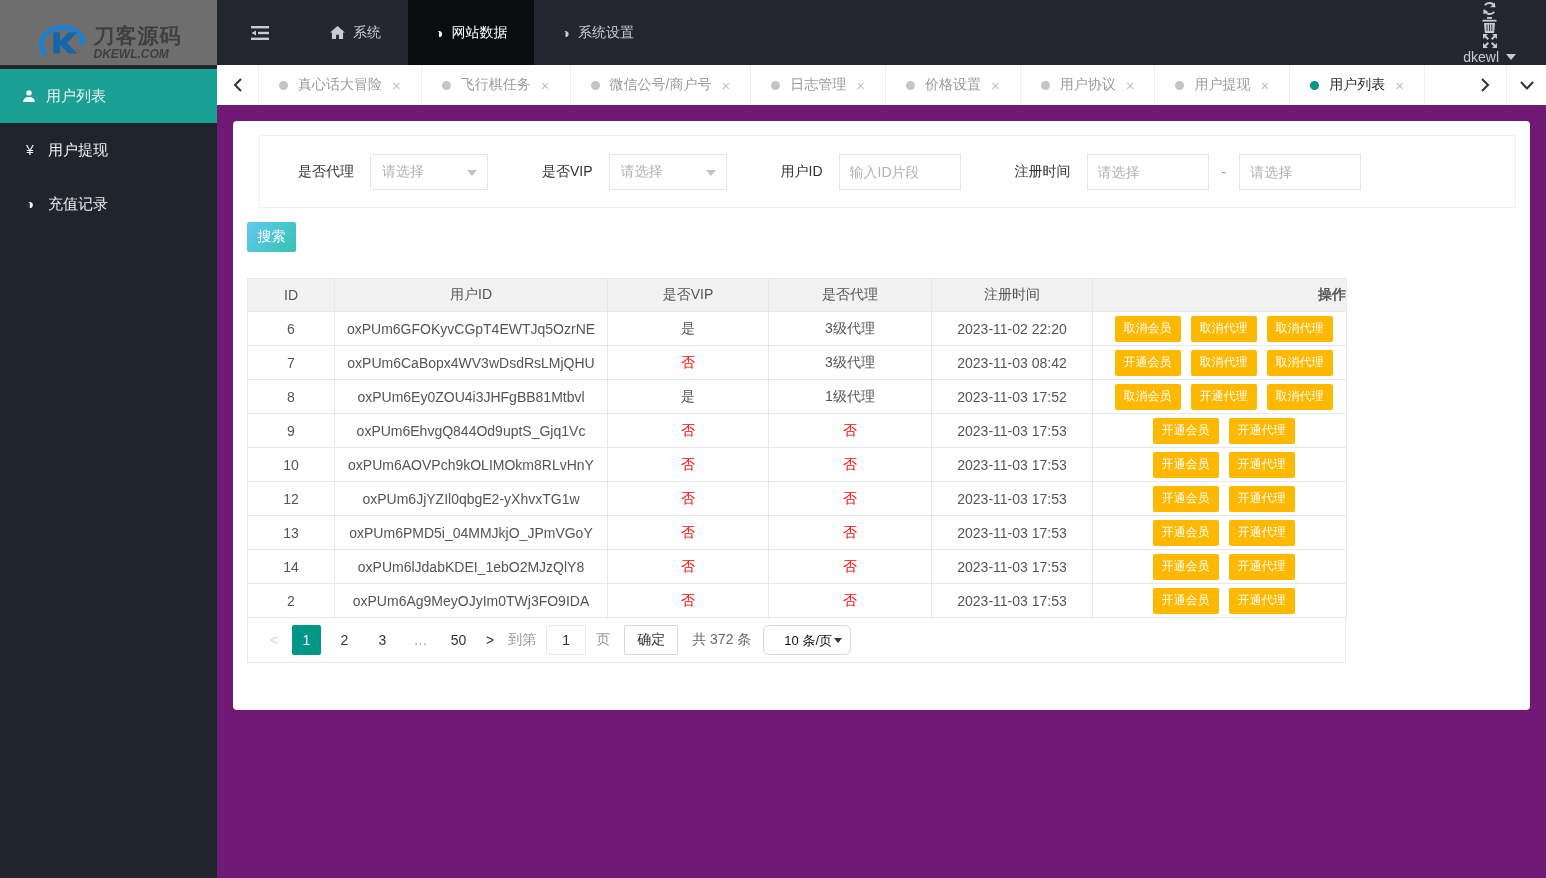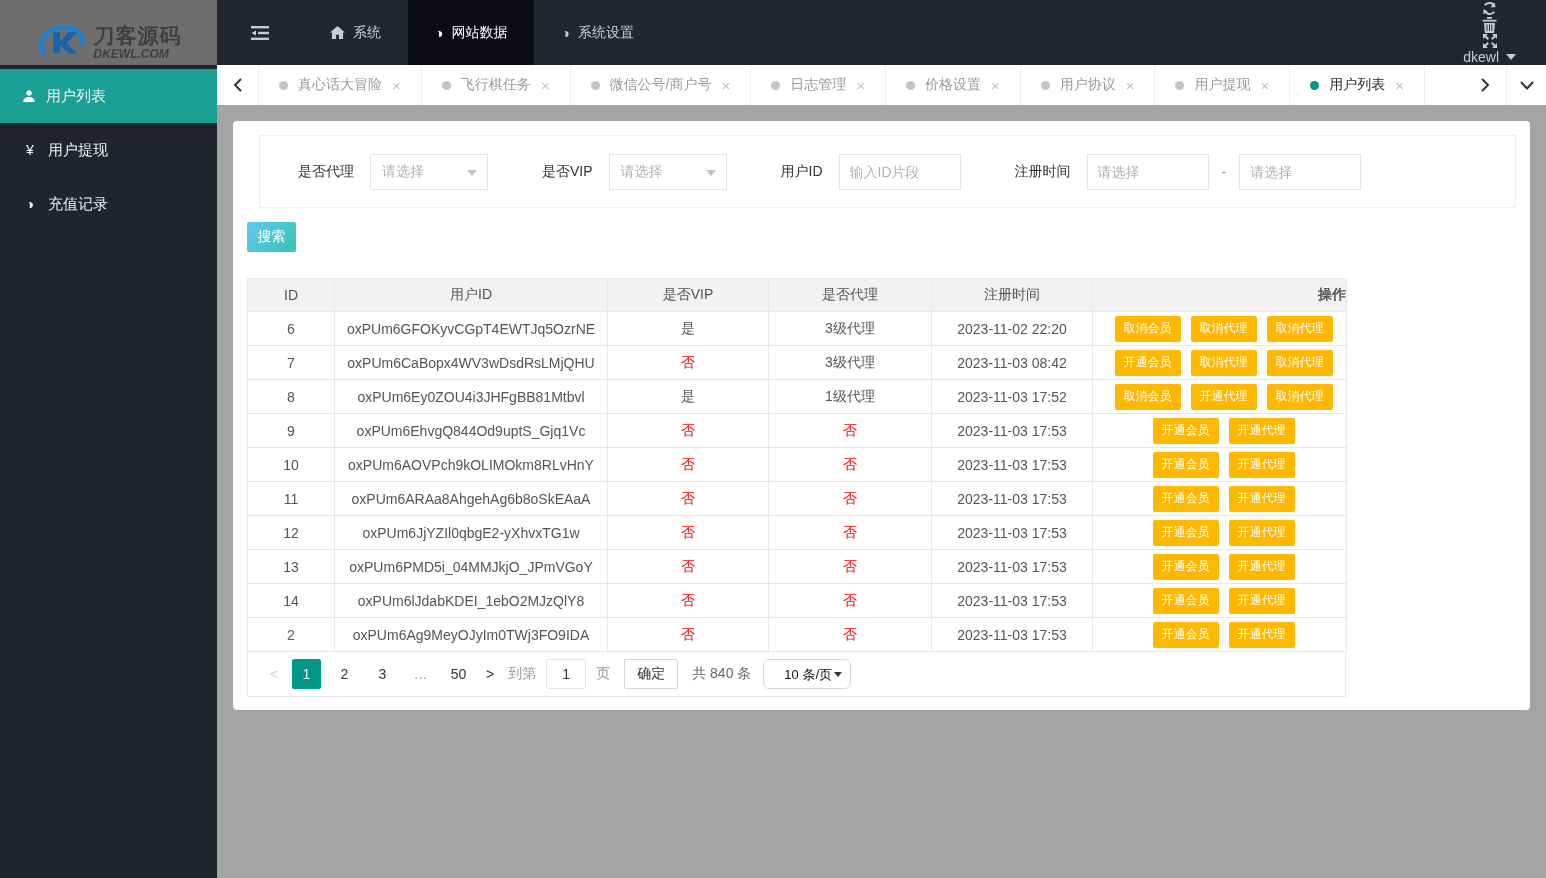--- a/index.html
+++ b/index.html
@@ -37,21 +37,21 @@
   .tab-arrow.left { border-right:1px solid #f0f0f0; }
   .tab-arrow.next { margin-left:auto; }
   .tab-arrow.down { border-left:1px solid #f0f0f0; width:40px; }
   .tab { display:flex; align-items:center; padding:0 20px; border-right:1px solid #f0f0f0; font-size:14px; color:#9a9a9a; cursor:pointer; white-space:nowrap; }
   .tab .dot { width:9px; height:9px; border-radius:50%; background:#c5c5c5; margin-right:10px; }
   .tab.active { color:#2b2b2b; }
   .tab.active .dot { background:#009688; }
   .tab .tab-close { margin-left:10px; color:#c0c0c0; font-size:15px; }
 
   
-  .content { position:absolute; left:217px; top:105px; width:1329px; height:773px; background:#a3a3a3; }
+  .content { position:absolute; left:217px; top:105px; width:1329px; height:773px; background:#701a75; }
   .card { margin:16px; width:1297px; height:589px; background:#fff; border-radius:4px; padding:14px 14px 0 14px; }
 
   .filter-box { margin-left:12px; height:73px; border:1px solid #f0f0f0; display:flex; align-items:center; padding-left:38px; }
   .f-group { display:flex; align-items:center; margin-right:54px; }
   .f-label { font-size:14px; color:#333; margin-right:16px; white-space:nowrap; }
   .f-select { position:relative; width:118px; height:36px; border:1px solid #e6e6e6; background:#fff; display:flex; align-items:center; padding-left:11px; cursor:pointer; }
   .f-select .ph { font-size:14px; color:#b2b2b2; }
   .f-select .sel-caret { position:absolute; right:10px; top:15px; width:0; height:0; border-left:5px solid transparent; border-right:5px solid transparent; border-top:6px solid #c2c2c2; }
   .f-input { width:122px; height:36px; border:1px solid #e6e6e6; padding:0 10px; font-size:14px; color:#333; outline:none; font-family:inherit; }
   .f-input::placeholder { color:#b2b2b2; }
@@ -332,28 +332,20 @@
   </tr>
           <tr>
     <td>10</td>
     <td>oxPUm6AOVPch9kOLIMOkm8RLvHnY</td>
     <td class="red">否</td>
     <td class="red">否</td>
     <td>2023-11-03 17:53</td>
     <td class="ops"><button class="op-btn">开通会员</button><button class="op-btn">开通代理</button></td>
   </tr>
           <tr>
-    <td>11</td>
-    <td>oxPUm6ARAa8AhgehAg6b8oSkEAaA</td>
-    <td class="red">否</td>
-    <td class="red">否</td>
-    <td>2023-11-03 17:53</td>
-    <td class="ops"><button class="op-btn">开通会员</button><button class="op-btn">开通代理</button></td>
-  </tr>
-          <tr>
     <td>12</td>
     <td>oxPUm6JjYZIl0qbgE2-yXhvxTG1w</td>
     <td class="red">否</td>
     <td class="red">否</td>
     <td>2023-11-03 17:53</td>
     <td class="ops"><button class="op-btn">开通会员</button><button class="op-btn">开通代理</button></td>
   </tr>
           <tr>
     <td>13</td>
     <td>oxPUm6PMD5i_04MMJkjO_JPmVGoY</td>
@@ -388,21 +380,21 @@
           <span class="pg-item">2</span>
           <span class="pg-item">3</span>
           <span class="pg-item ellipsis">…</span>
           <span class="pg-item">50</span>
         </span>
       <span class="pg-next">&gt;</span>
       <span class="pg-goto-label">到第</span>
       <input class="pg-goto-input" value="1" style="">
       <span class="pg-unit">页</span>
       <button class="pg-confirm">确定</button>
-      <span class="pg-total">共 840 条</span>
+      <span class="pg-total">共 372 条</span>
       <span class="pg-size-wrap">
         <select>
           <option>10 条/页</option>
         </select>
         <span class="sel-caret2"></span>
       </span>
     </div>
 
   </div>
 </div>

